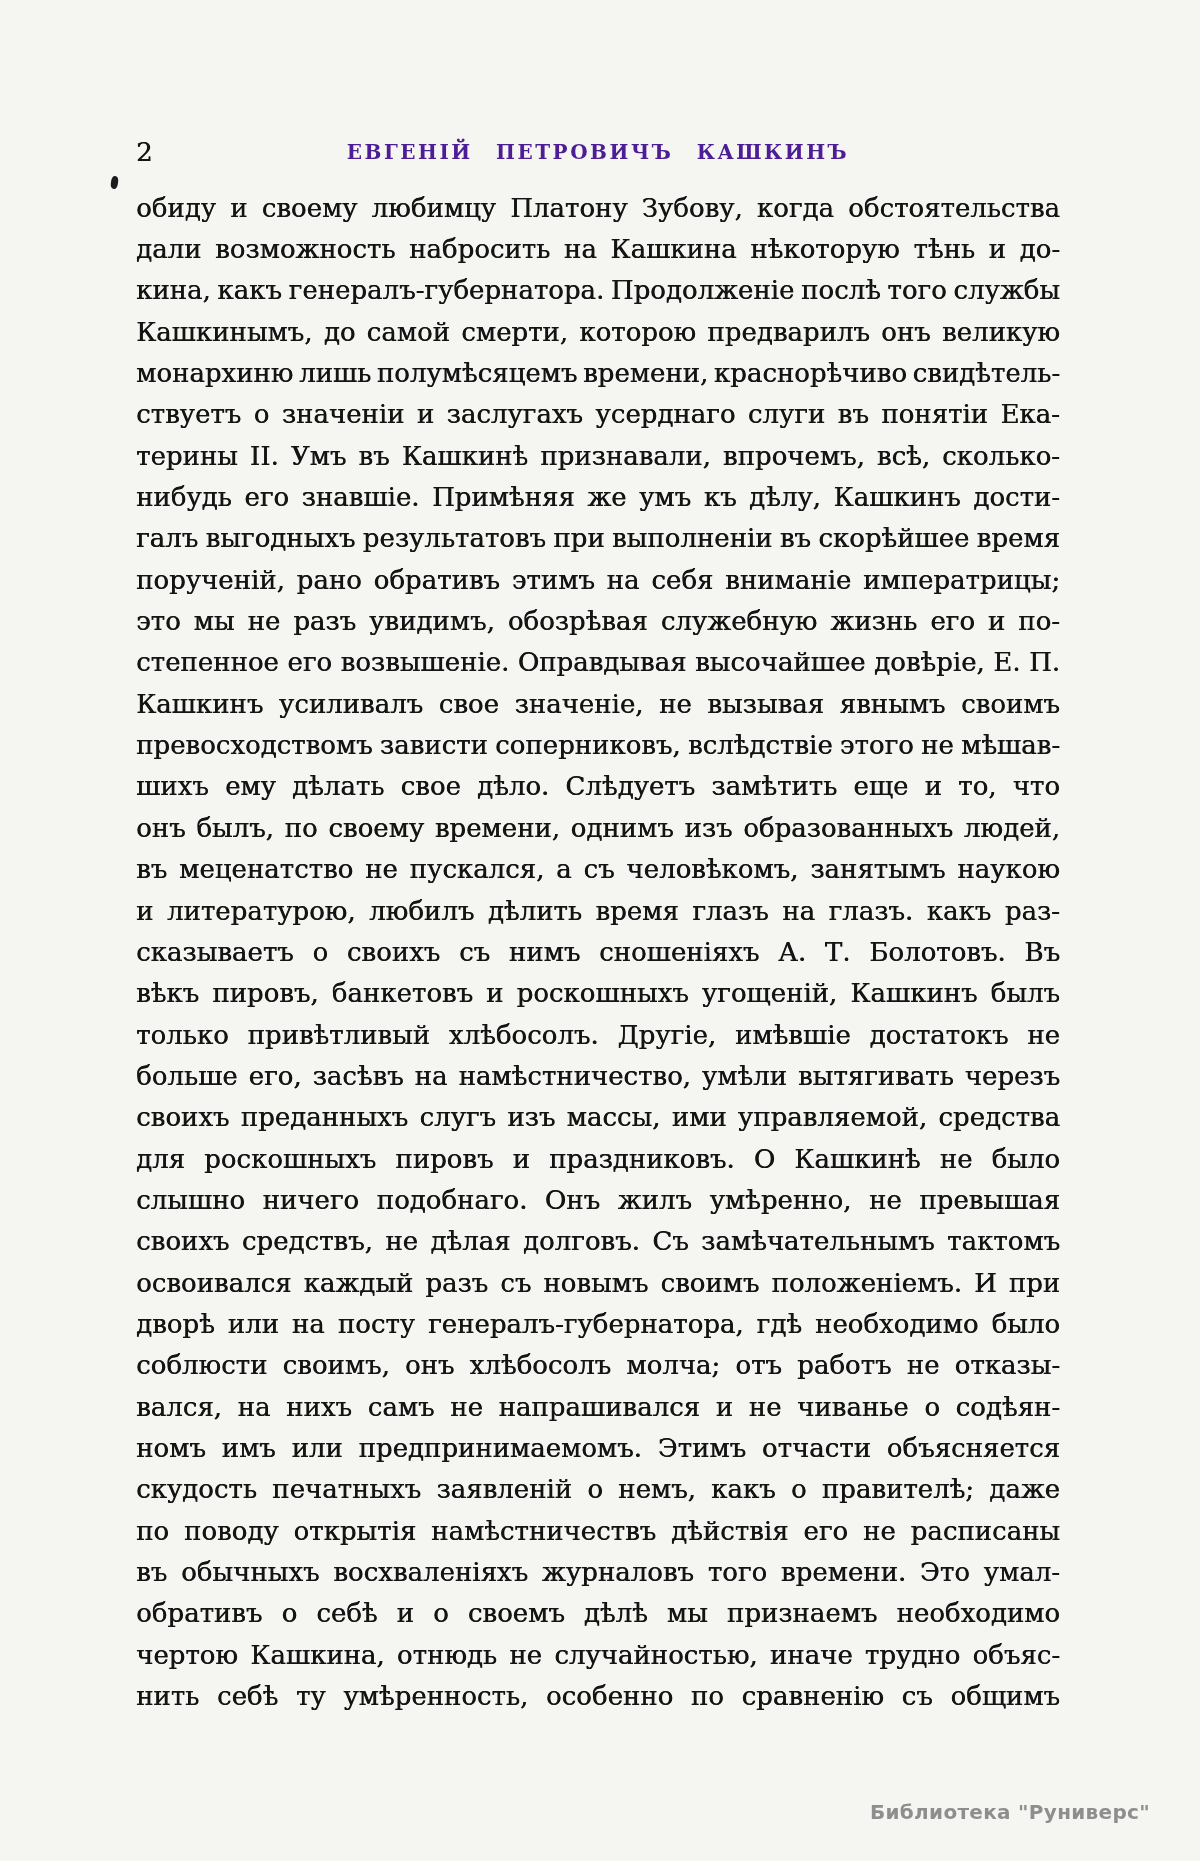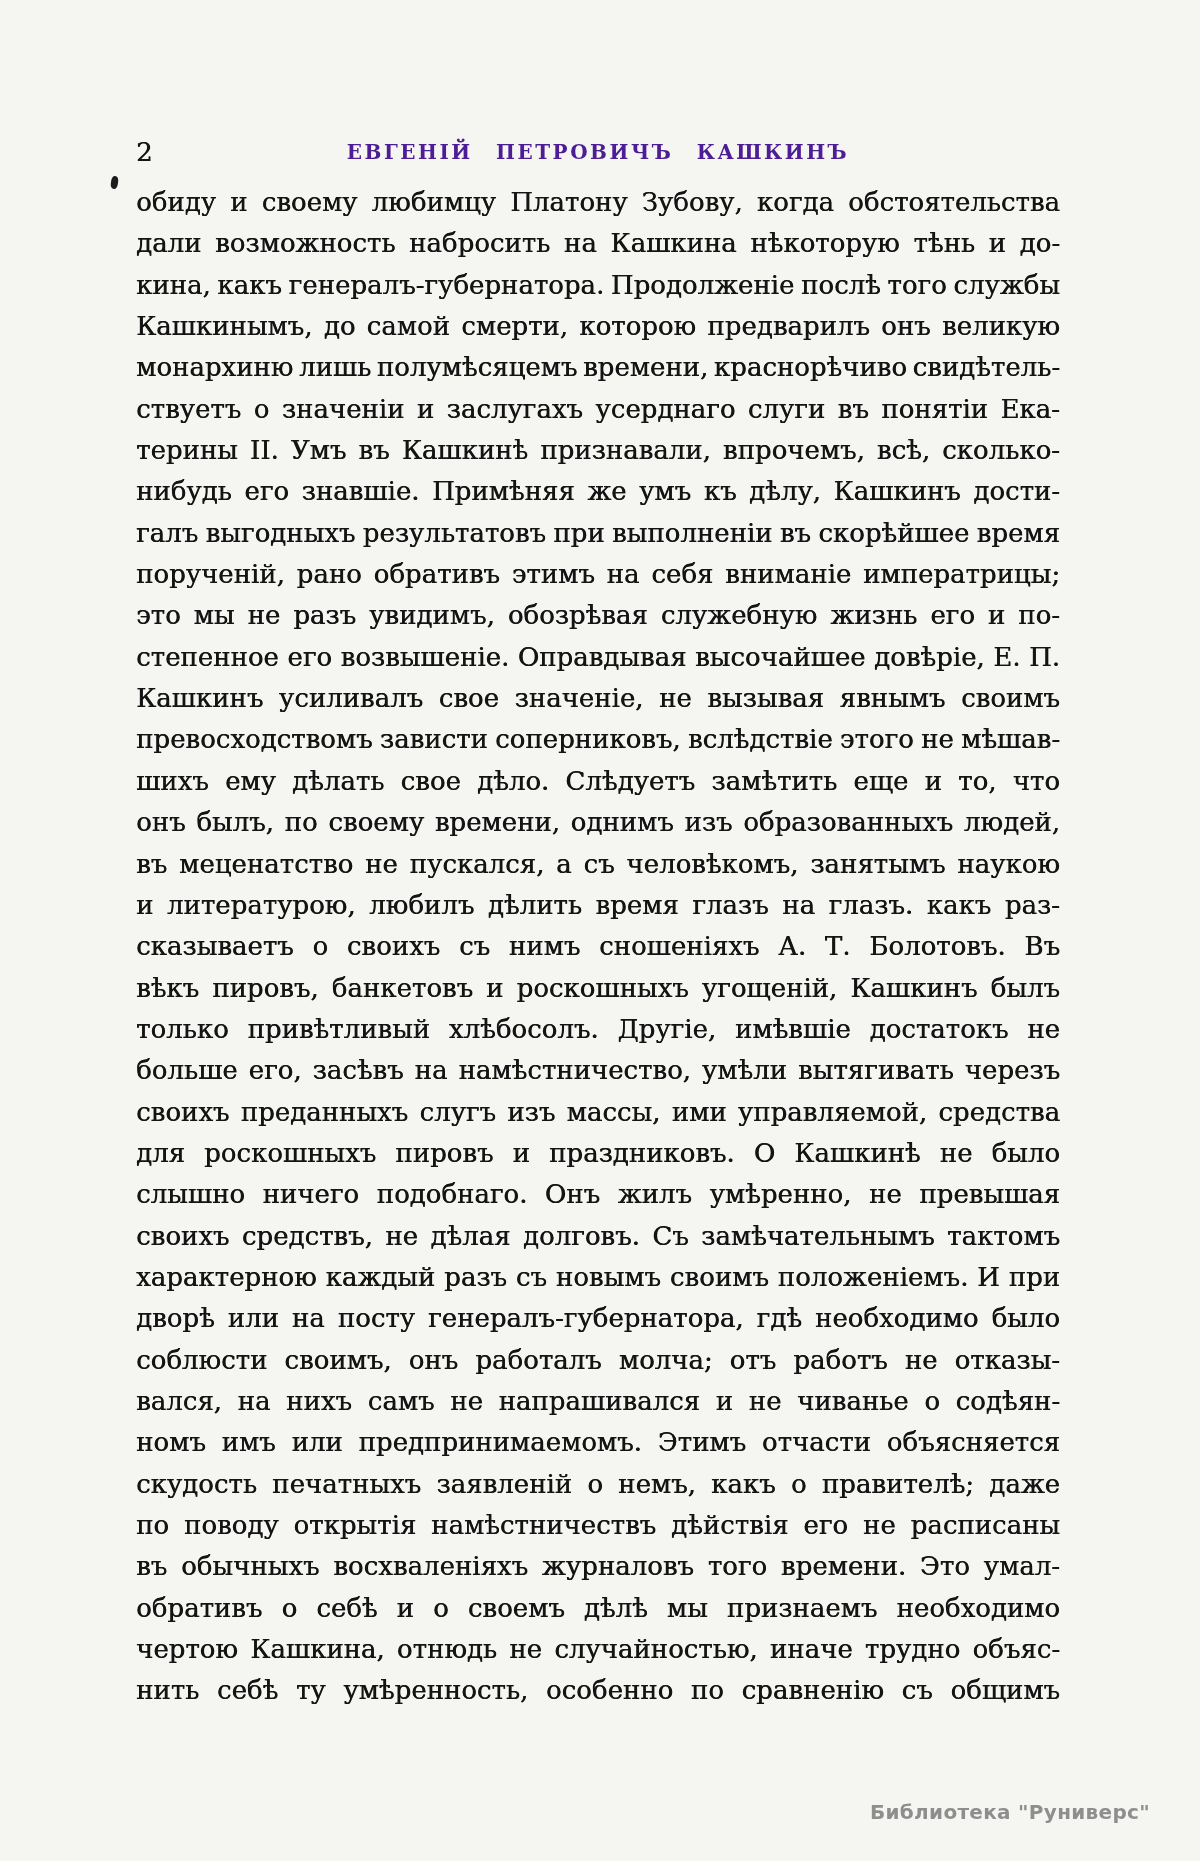--- a/index.html
+++ b/index.html
@@ -41,21 +41,21 @@
   }
   .body-text {
     position: absolute;
     left: 136px;
     top: 187px;
     width: 924px;
   }
   .line {
     display: flex;
     justify-content: space-between;
-    align-items: flex-start;
+    align-items: center;
     height: 41.35px;
     font-size: 26px;
     white-space: nowrap;
     text-shadow: 0.45px 0 0 #141414;
   }
   .line span { display: inline-block; }
   .ink-speck {
     position: absolute;
     left: 111px;
     top: 176px;
@@ -354,21 +354,21 @@
         <span>своихъ</span>
         <span>средствъ,</span>
         <span>не</span>
         <span>дѣлая</span>
         <span>долговъ.</span>
         <span>Съ</span>
         <span>замѣчательнымъ</span>
         <span>тактомъ</span>
       </div>
       <div class="line">
-        <span>характерною</span>
+        <span>освоивался</span>
         <span>каждый</span>
         <span>разъ</span>
         <span>съ</span>
         <span>новымъ</span>
         <span>своимъ</span>
         <span>положеніемъ.</span>
         <span>И</span>
         <span>при</span>
       </div>
       <div class="line">
@@ -378,21 +378,21 @@
         <span>посту</span>
         <span>генералъ-губернатора,</span>
         <span>гдѣ</span>
         <span>необходимо</span>
         <span>было</span>
       </div>
       <div class="line">
         <span>соблюсти</span>
         <span>своимъ,</span>
         <span>онъ</span>
-        <span>работалъ</span>
+        <span>хлѣбосолъ</span>
         <span>молча;</span>
         <span>отъ</span>
         <span>работъ</span>
         <span>не</span>
         <span>отказы-</span>
       </div>
       <div class="line">
         <span>вался,</span>
         <span>на</span>
         <span>нихъ</span>

